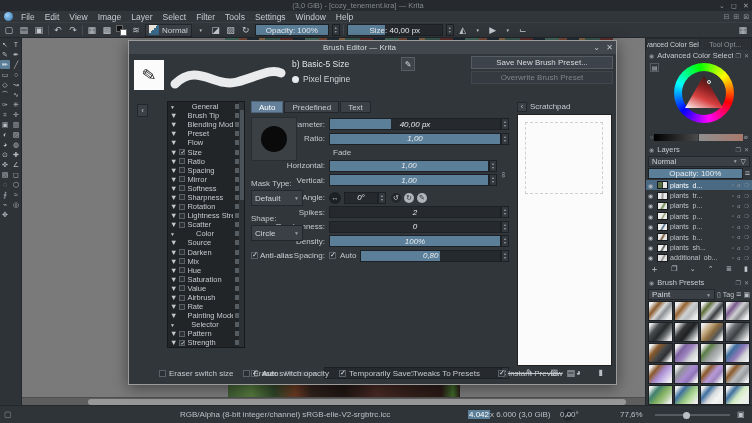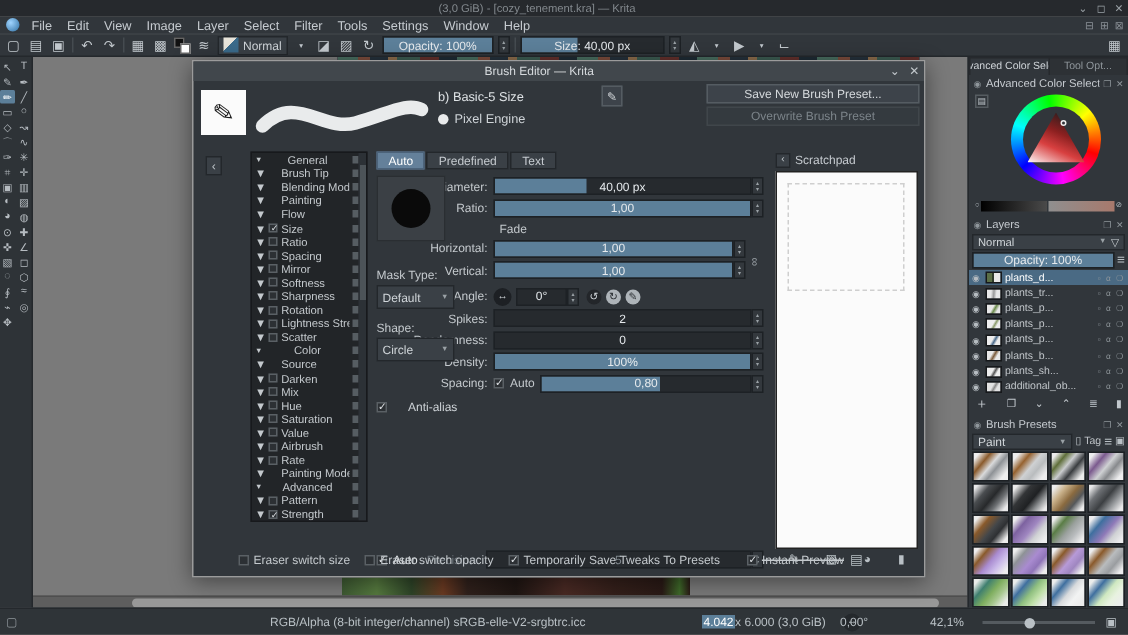--- a/index.html
+++ b/index.html
@@ -66,21 +66,21 @@
   .opt.header .lab{text-align:center;}
   #opts .sb{position:absolute;right:0;top:0;width:5px;height:100%;background:#2c3136;}
   #opts .sb .th{position:absolute;top:8px;left:0.5px;width:4px;height:90px;background:#4c5358;}
   
   #center{left:122px;top:60px;width:258px;height:250px;font-size:8px;}
   .tabs{display:flex;gap:1px;height:12px;}
   .tab{padding:1px 7px;background:#3a4046;border:1px solid #23272b;color:#c6cbd0;display:flex;align-items:center;font-size:8px;}
   .tab.active{background:#64809a;color:#fff;border-color:#4c637a;}
   .crow{display:flex;align-items:center;height:12px;margin-bottom:2.5px;}
   .crow .lab{width:78px;text-align:right;padding-right:4px;color:#c4c9cd;white-space:nowrap;}
-  .sl{position:relative;flex:1;height:12px;background:#262a2e;border:1px solid #1d2125;display:flex;align-items:center;justify-content:center;overflow:hidden;}
+  .sl{position:relative;flex:1;height:12px;background:#262a2e;border:1px solid #1d2125;display:flex;align-items:center;justify-content:center;overflow:hidden;font-style:italic;}
   .sl .fill{position:absolute;left:0;top:0;bottom:0;background:var(--accent);}
   .sl span{position:relative;color:#e6eaed;font-size:8px;}
   .sl.disabled span{color:#7c848a;}
   .preview-box{position:absolute;left:0;top:16px;width:46px;height:44px;background:#3b4045;border:1px solid #2a2e32;display:flex;align-items:center;justify-content:center;}
   .preview-box .dot{width:26px;height:26px;border-radius:50%;background:#0a0a0a;}
   .mini-label{color:#c4c9cd;margin-bottom:2px;}
   .select{height:16px;background:#3a4046;border:1px solid #23272b;display:flex;align-items:center;padding:0 3px;justify-content:space-between;color:#d0d5d9;width:52px;font-size:8px;}
   .select .car{font-size:5px;color:#9aa1a6;}
   .cb{width:7px;height:7px;border:1px solid #5a6065;background:#2c3034;display:inline-block;position:relative;flex:none;}
   .cb.on::after{content:"✓";position:absolute;left:0;top:-2px;font-size:7px;color:#dfe3e6;}
@@ -314,21 +314,21 @@
           </div>
           <div class="opt plain">
             <span class="arrow">▼</span>
             <span class="cbx"></span>
             <span class="lab">Blending Mode</span>
             <span class="pg"></span>
           </div>
           <div class="opt plain">
             <span class="arrow">▼</span>
             <span class="cbx"></span>
-            <span class="lab">Painting</span>
+            <span class="lab">Preset</span>
             <span class="pg"></span>
           </div>
           <div class="opt plain">
             <span class="arrow">▼</span>
             <span class="cbx"></span>
             <span class="lab">Flow</span>
             <span class="pg"></span>
           </div>
           <div class="opt checked">
             <span class="arrow">▼</span>
@@ -440,21 +440,21 @@
           </div>
           <div class="opt plain">
             <span class="arrow">▼</span>
             <span class="cbx"></span>
             <span class="lab">Painting Mode</span>
             <span class="pg"></span>
           </div>
           <div class="opt header">
             <span class="arrow">▼</span>
 
-            <span class="lab">Advanced</span>
+            <span class="lab">Selector</span>
             <span class="pg"></span>
           </div>
           <div class="opt unchecked">
             <span class="arrow">▼</span>
             <span class="cbx"></span>
             <span class="lab">Pattern</span>
             <span class="pg"></span>
           </div>
           <div class="opt checked">
             <span class="arrow">▼</span>
@@ -596,21 +596,21 @@
         <div class="mini-label">Mask Type:</div>
         <div class="select">
             <span>Default</span>
             <span class="car">▼</span>
           </div>
         <div class="mini-label" style="margin-top:8px">Shape:</div>
         <div class="select">
             <span>Circle</span>
             <span class="car">▼</span>
           </div>
-        <div style="display:flex;align-items:center;gap:14px;margin-top:26px">
+        <div style="display:flex;align-items:center;gap:2px;margin-top:10px">
           <span class="cb on"></span>
           <span>Anti-alias</span>
         </div>
       </div>
 
       <div class="abs" style="left:0;bottom:-28px;width:258px;display:flex;align-items:center">
         <span class="cb on"></span>
         <span style="margin:0 6px 0 4px;color:#dfe3e6">Auto</span>
         <span class="dimtx" style="margin-right:4px">Precision:</span>
         <div class="sl disabled">
@@ -817,20 +817,20 @@
 
   <div id="statusbar" class="abs">
     <span class="ic" style="font-size:8px;color:#8f969b">▢</span>
     <span class="profile">RGB/Alpha (8-bit integer/channel)  sRGB-elle-V2-srgbtrc.icc</span>
     <span class="dims">
       <span class="sel">4.042</span>
         <span> x 6.000 (3,0 GiB)</span>
     </span>
     <span class="rot-ic">↔</span>
     <span class="angle">0,00°</span>
-    <span class="zoom">42,1%</span>
+    <span class="zoom">77,6%</span>
     <span class="zslider">
         <span class="kn"></span>
       </span>
     <span class="fit">▣</span>
   </div>
 
 </div>
 
 </body></html>

